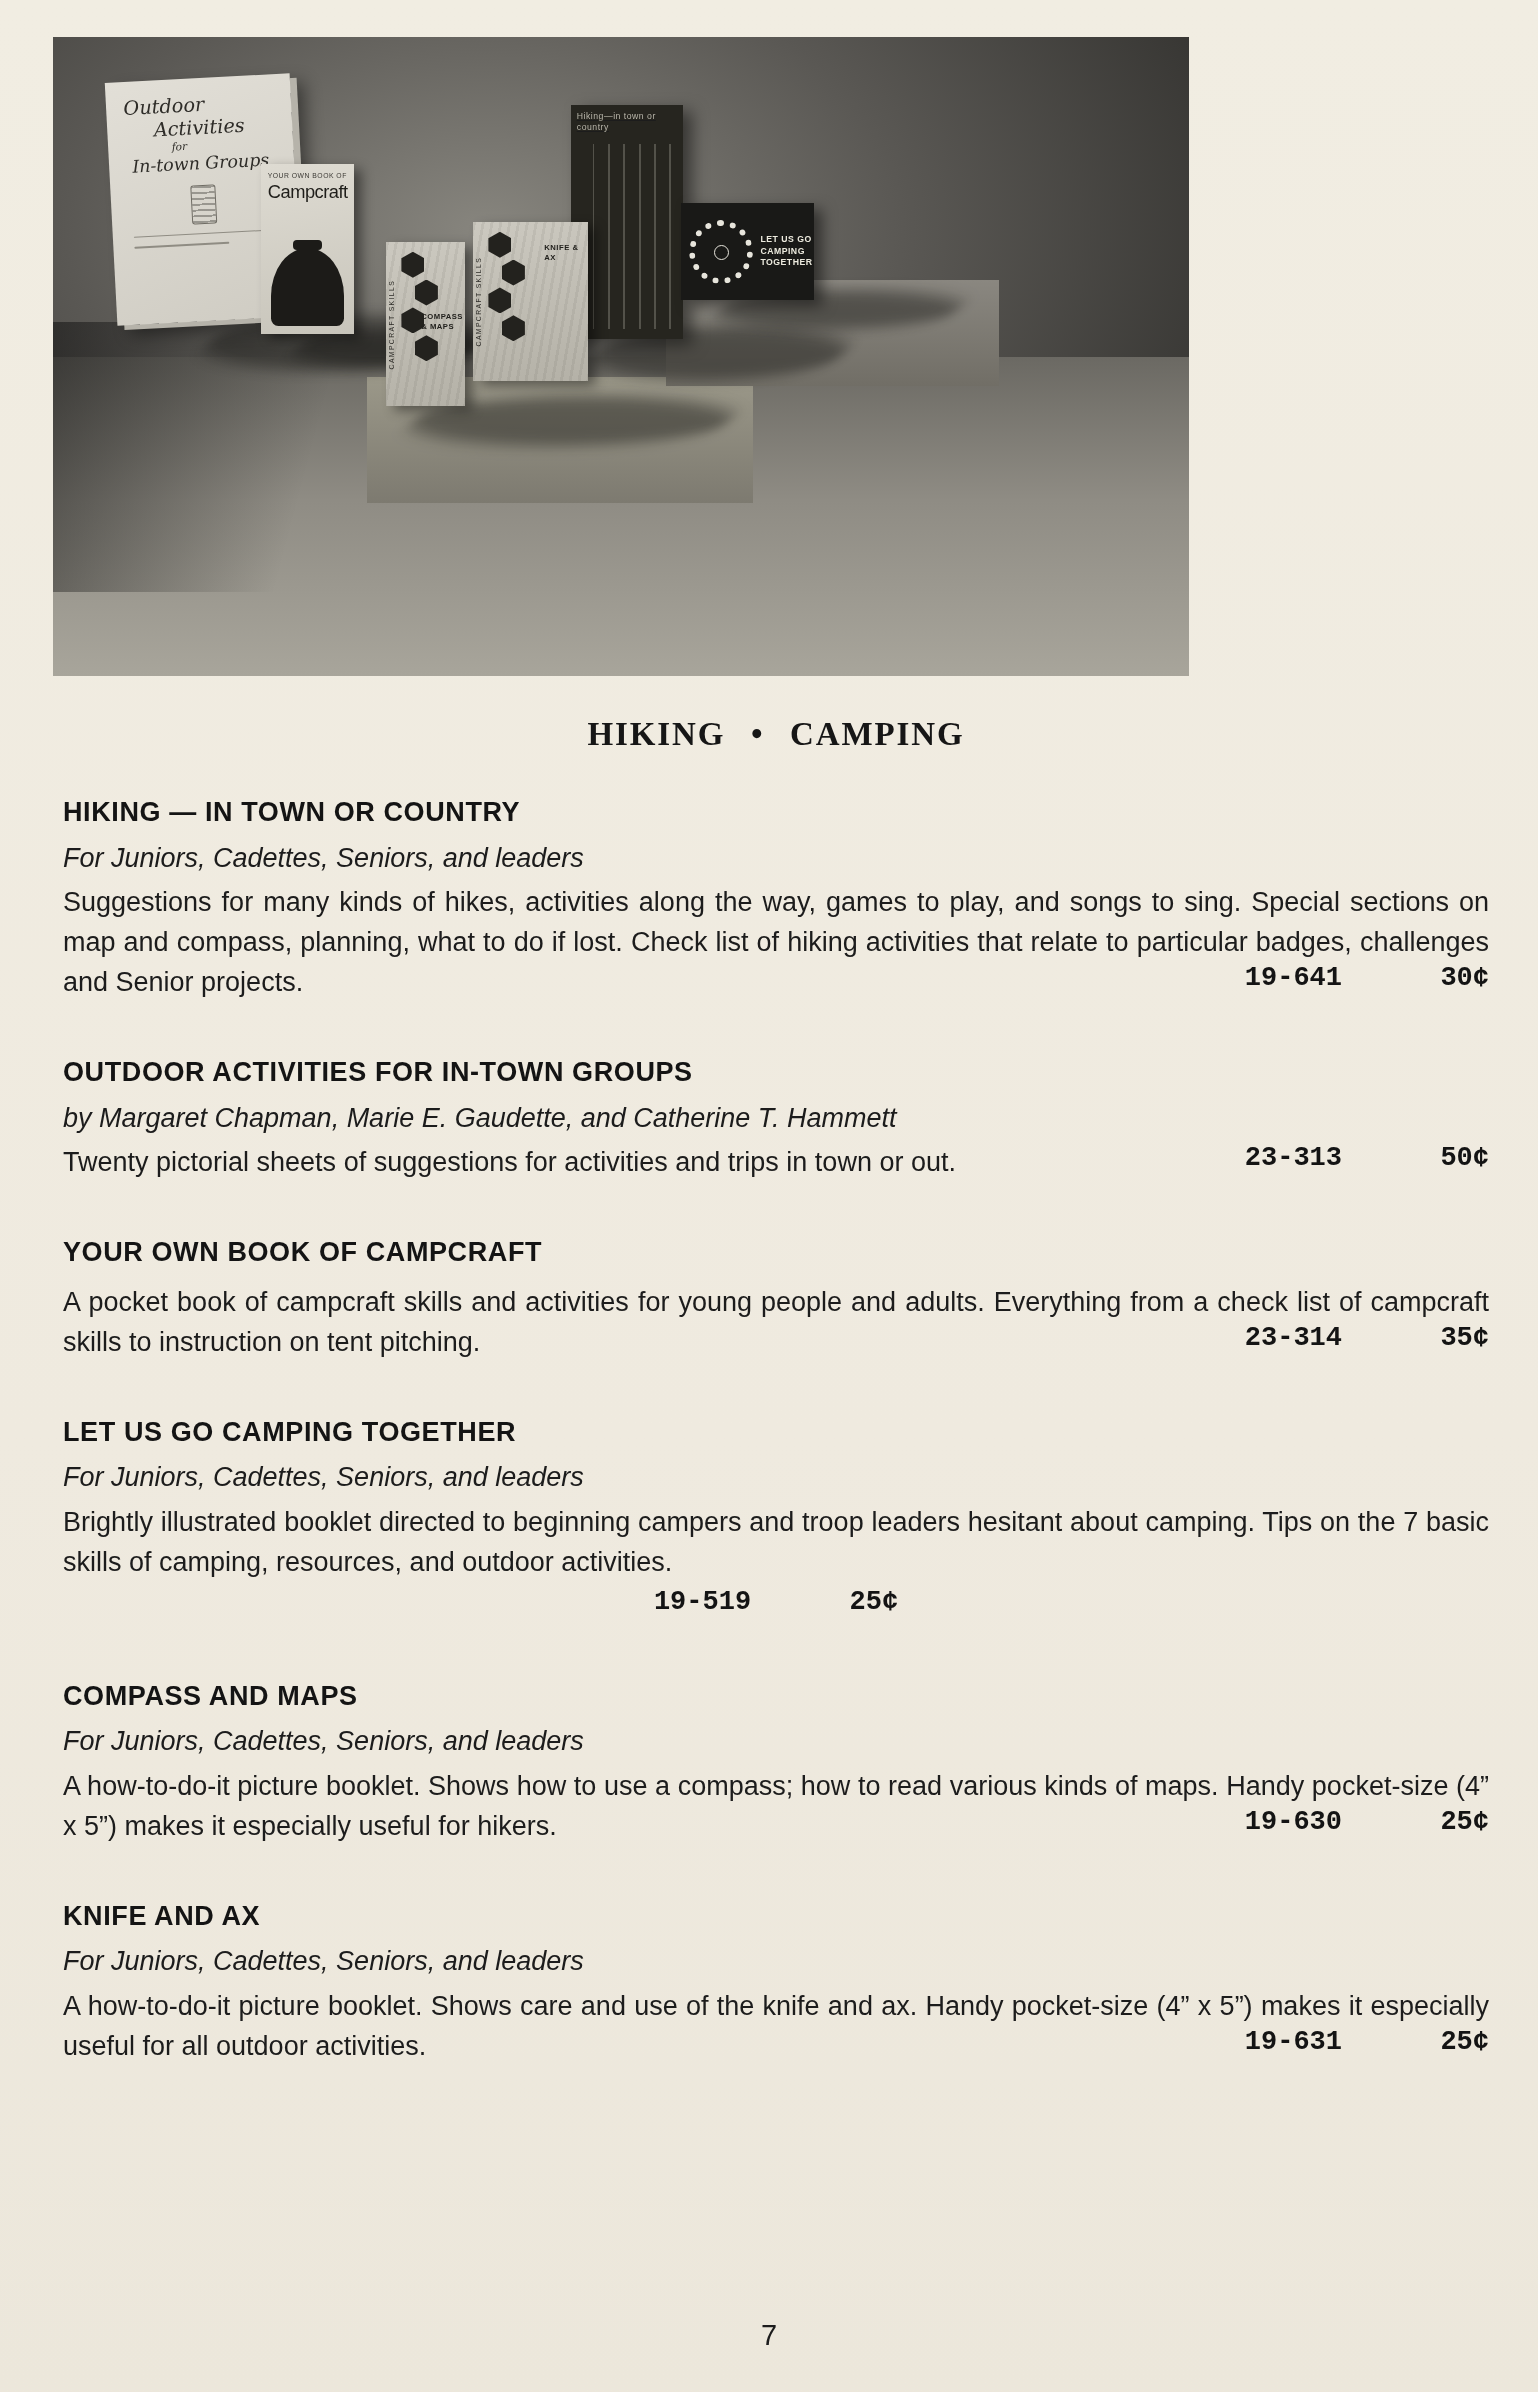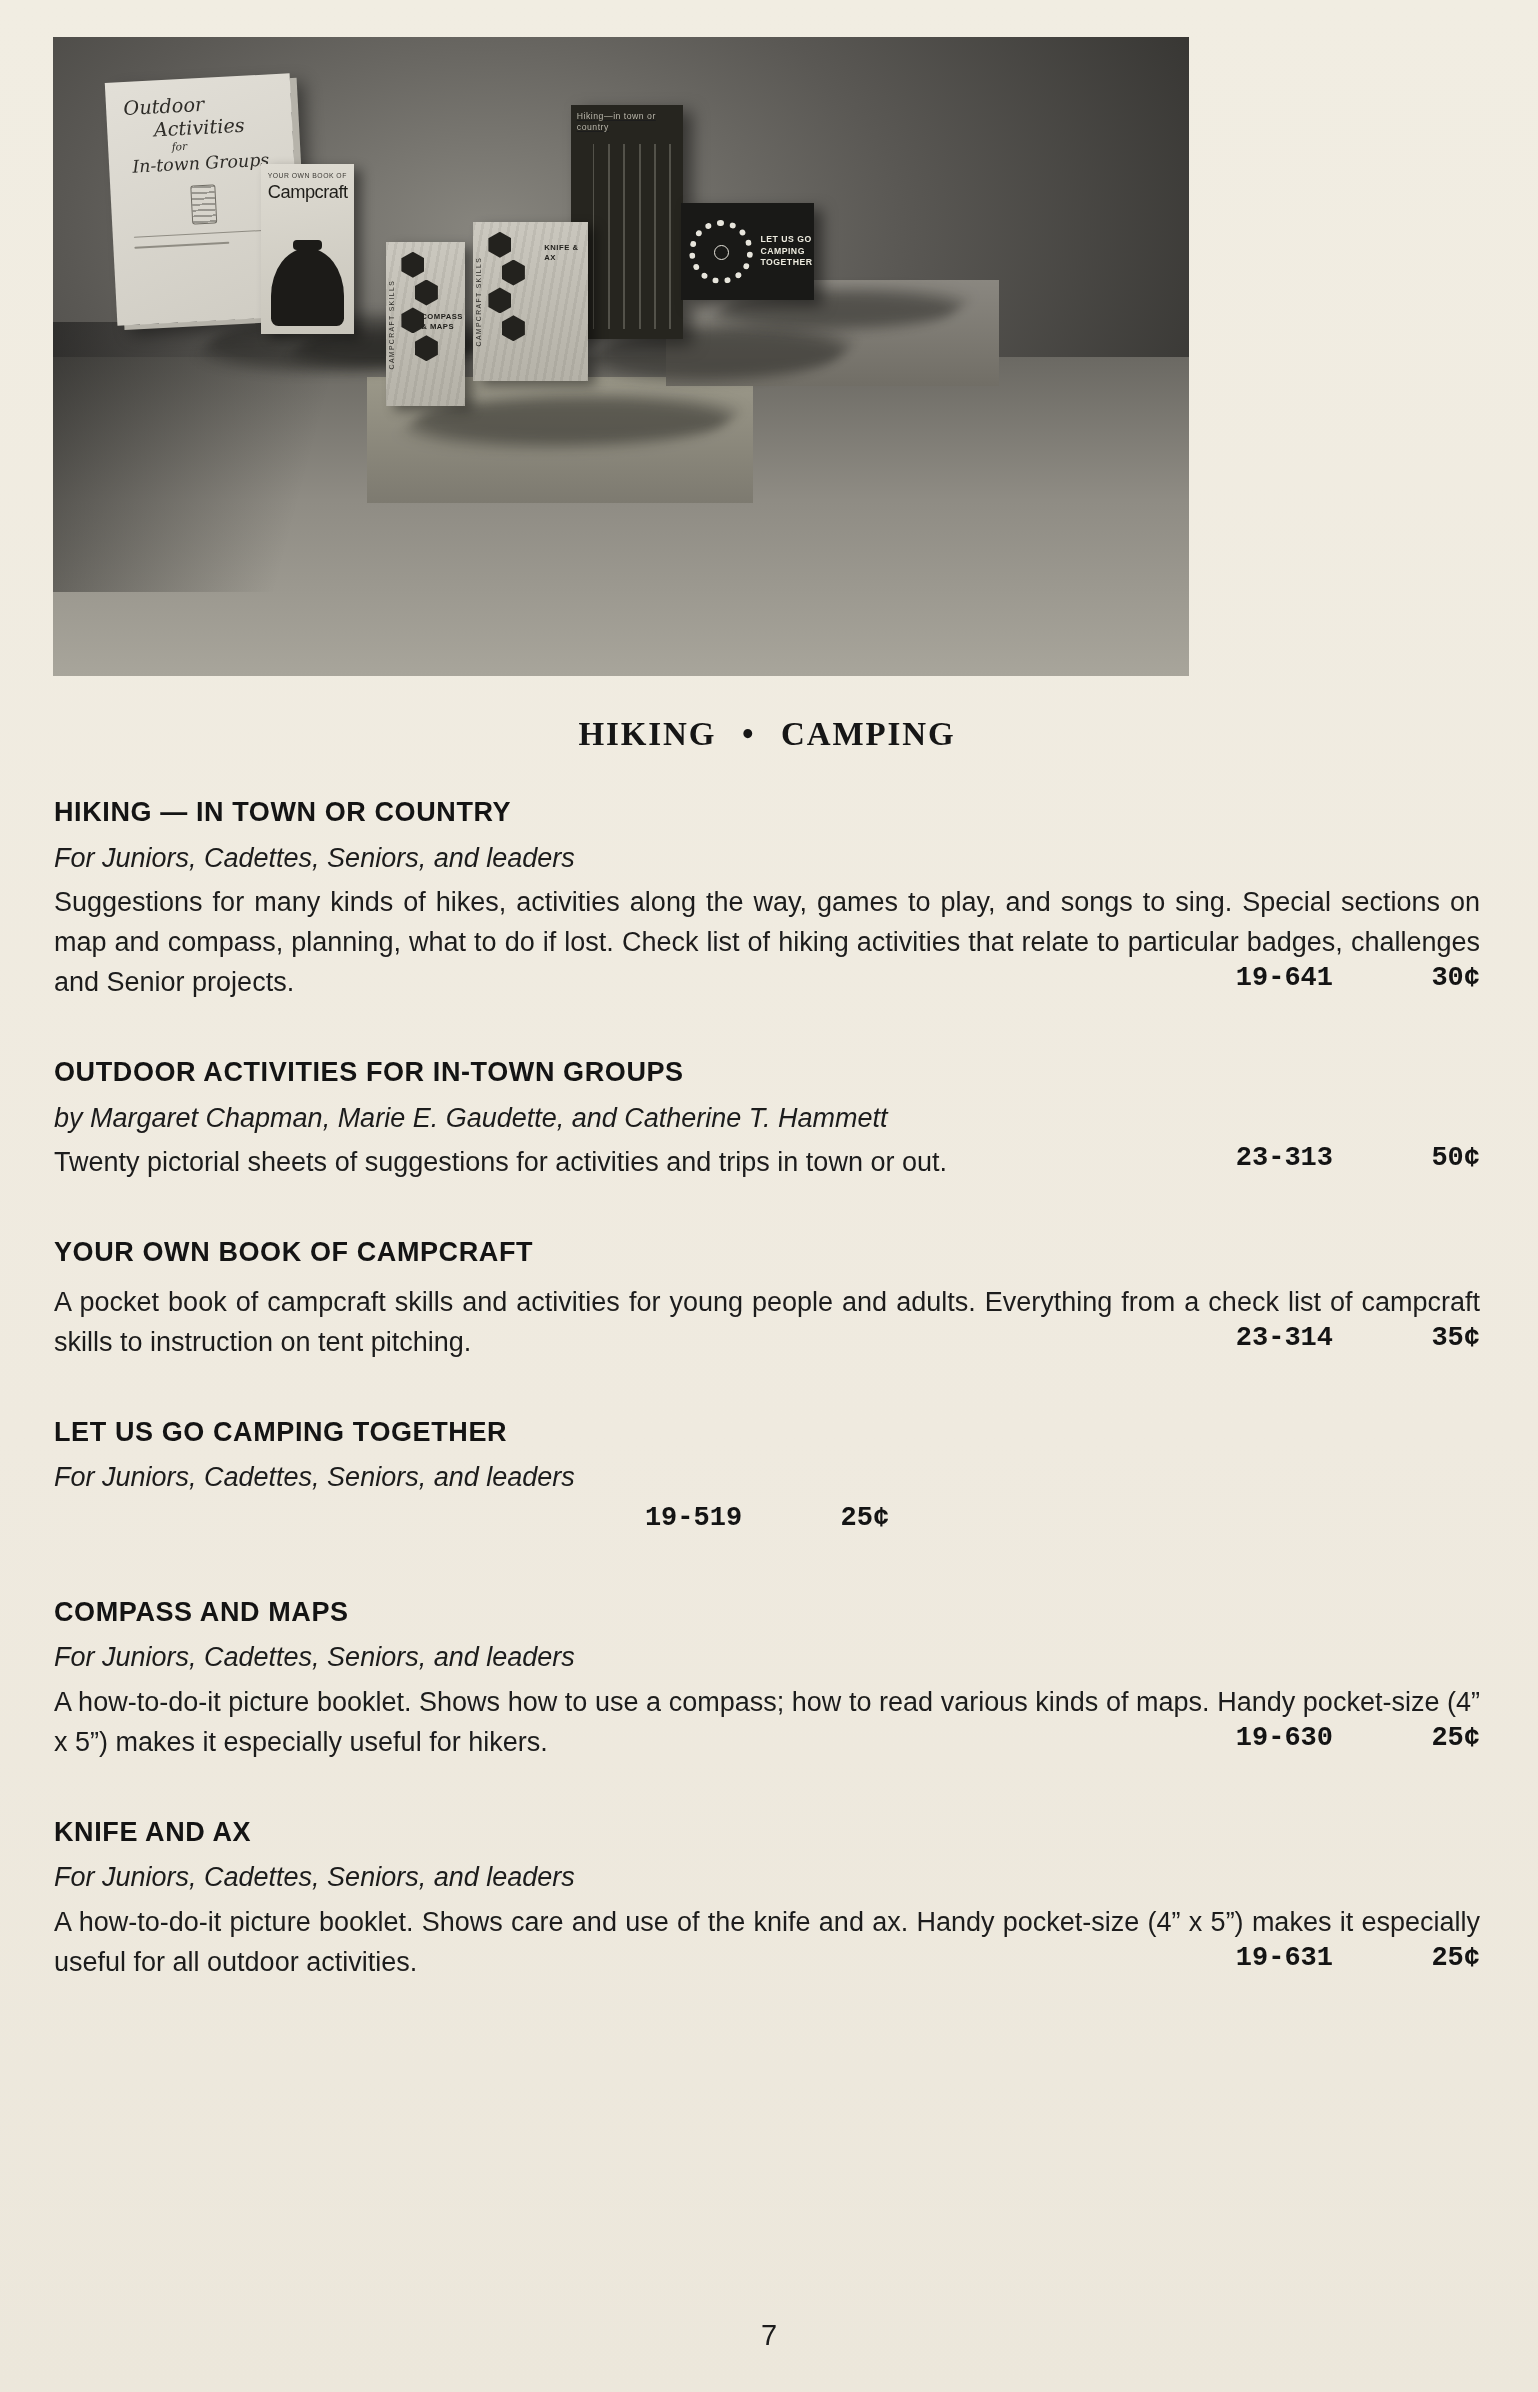--- a/index.html
+++ b/index.html
@@ -119,21 +119,21 @@
     display:flex; align-items:center; gap:7.7px; padding:7.7px;
   }
   .ring{ width:64px; height:64px; border-radius:50%;
     border:6.8px dotted #e7e5dc; position:relative; flex:0 0 auto; }
   .ring::after{ content:""; position:absolute; left:50%; top:50%; width:13.5px; height:13.5px;
     margin:-6.8px 0 0 -6.8px; border-radius:50%; border:1.9px solid #e7e5dc; }
   .camp-title{ font-size:8.7px; font-weight:bold; color:#eceade; line-height:1.35;
     letter-spacing:0.5px; width:52px; }
 
   
-  .content{ position:absolute; left:54px; top:716px; width:1426px; }
+  .content{ position:absolute; left:63px; top:716px; width:1426px; }
   .section-title{
     font-family:"Liberation Serif", serif;
     font-size:33px; font-weight:bold; text-align:center;
     letter-spacing:1.9px; word-spacing:15.4px; color:#161616;
     margin-bottom:44px;
   }
   .entry{ margin-bottom:64px; }
   .entry h3{
     font-size:27px; font-weight:bold; letter-spacing:0.6px; color:#141414;
     margin-bottom:14.5px;
@@ -248,20 +248,21 @@
       <p class="desc">A pocket book of campcraft skills and activities for young people and adults. Everything from a check list of campcraft skills to instruction on tent pitching.</p>
       <div class="code inline">
         <span class="item">23-314</span>
         <span class="price">35¢</span>
       </div>
     </div>
 
     <div class="entry">
       <h3>LET US GO CAMPING TOGETHER</h3>
       <p class="subtitle">For Juniors, Cadettes, Seniors, and leaders</p>
+      <p class="desc">Brightly illustrated booklet directed to beginning campers and troop leaders hesitant about camping. Tips on the 7 basic skills of camping, resources, and outdoor activities.</p>
       <div class="code own-line">
         <span class="item">19-519</span>
         <span class="price">25¢</span>
       </div>
     </div>
 
     <div class="entry">
       <h3>COMPASS AND MAPS</h3>
       <p class="subtitle">For Juniors, Cadettes, Seniors, and leaders</p>
       <p class="desc">A how-to-do-it picture booklet. Shows how to use a compass; how to read various kinds of maps. Handy pocket-size (4” x 5”) makes it especially useful for hikers.</p>

